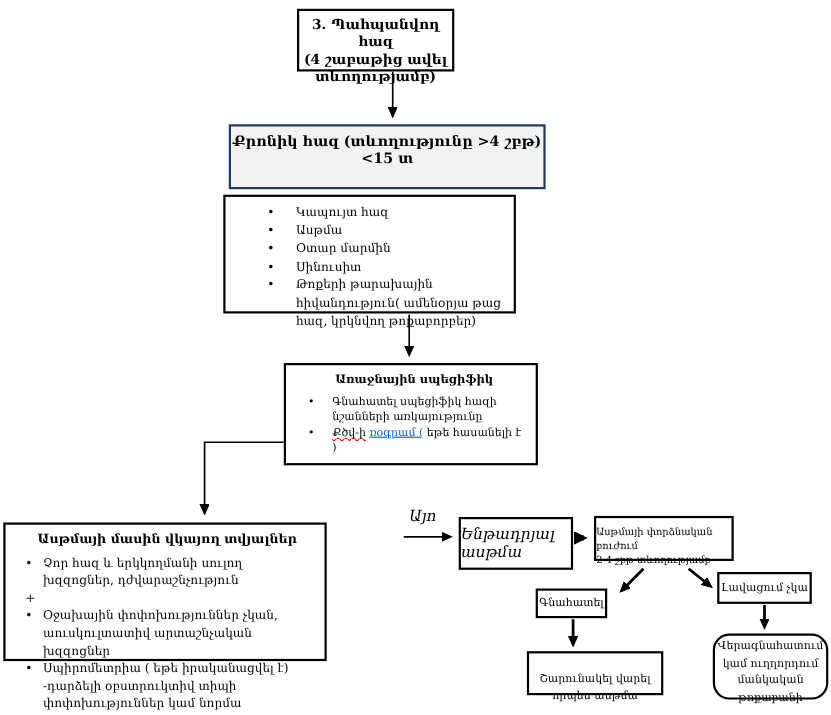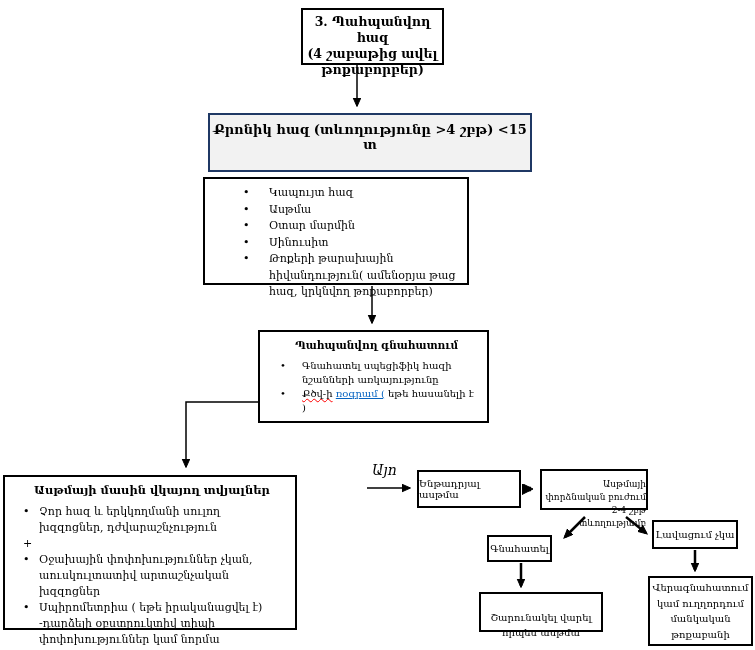--- a/index.html
+++ b/index.html
@@ -5,40 +5,40 @@
   * { margin:0; padding:0; box-sizing:border-box; }
   body { background:#ffffff; font-family:"DejaVu Serif","DejaVu Sans",serif; color:#000; }
   .canvas { position:relative; width:755px; height:650px; background:#fff; overflow:hidden; }
   svg.arrows { position:absolute; left:0; top:0; width:755px; height:650px; pointer-events:none; }
   svg.arrows line, svg.arrows path { stroke:#000; }
   .node { position:absolute; border:2px solid #000; background:#fff; }
   .center { text-align:center; }
   .bold { font-weight:bold; }
 
   
-  .n-step3 { left:301px; top:8px; width:143px; height:57px; font-size:12.5px; font-weight:bold; line-height:16px; text-align:center; padding-top:4px; }
+  .n-step3 { left:270px; top:8px; width:143px; height:57px; font-size:12.5px; font-weight:bold; line-height:16px; text-align:center; padding-top:4px; }
   
-  .n-chronic { left:208px; top:113px; width:324px; height:59px; border-color:#1F3864; background:#F2F2F2; font-weight:bold; font-size:13px; text-align:center; padding-top:7px; }
+  .n-chronic { left:208px; top:113px; width:288px; height:59px; border-color:#1F3864; background:#F2F2F2; font-weight:bold; font-size:13px; text-align:center; padding-top:7px; }
   
   .n-causes { left:203px; top:177px; width:266px; height:108px; font-size:11px; line-height:16.5px; padding:6px 8px 0 30px; }
   
   .n-primary { left:258px; top:330px; width:231px; height:93px; font-size:10px; line-height:14px; padding:6px 8px 0 14px; }
   .n-primary .title { font-size:10.5px; margin-bottom:7px; }
   
-  .n-asthma { left:3px; top:475px; width:294px; height:155px; font-size:11px; line-height:16px; padding:5px 8px 0 12px; }
+  .n-asthma { left:3px; top:475px; width:294px; height:126px; font-size:11px; line-height:16px; padding:5px 8px 0 12px; }
   .n-asthma .title { font-size:11.5px; margin-bottom:6px; }
   
   .lbl-yes { position:absolute; left:372px; top:462px; font-size:14px;font-style:italic; }
   
-  .n-presumed { left:417px; top:470px; width:104px; height:38px; font-size:10px; display:flex; align-items:center; justify-content:center; }
-  .n-trial { left:540px; top:469px; width:108px; height:41px; font-size:9px; line-height:13px; text-align:right; padding-top:7px; }
+  .n-presumed { left:417px; top:470px; width:104px; height:48px; font-size:14px; display:flex; align-items:center; justify-content:center;font-style:italic; }
+  .n-trial { left:540px; top:469px; width:127px; height:41px; font-size:9px; line-height:13px; text-align:left; padding-top:7px; }
   .n-improve { left:487px; top:535px; width:65px; height:27px; font-size:10px; display:flex; align-items:center; justify-content:center; }
   .n-noimprove { left:652px; top:520px; width:86px; height:29px; font-size:10px; display:flex; align-items:center; justify-content:center;text-align:right; }
   .n-continue { left:479px; top:592px; width:124px; height:40px; font-size:10px; line-height:15px; text-align:center; padding-top:16px; }
-  .n-refer { left:648px; top:576px; width:105px; height:70px; font-size:10px; line-height:15.5px; text-align:center; padding-top:2px; }
+  .n-refer { left:648px; top:576px; width:105px; height:60px; font-size:10px; line-height:15.5px; text-align:center; padding-top:2px;border-radius:15px; }
 
   
   .b-row { display:flex;justify-content:flex-end; }
   .b-row::before { content:"\2022"; flex:0 0 22px; text-align:left; padding-left:6px; }
   .n-causes .b-row::before { flex:0 0 26px; padding-left:8px; }
   .m-row { display:flex; }
   .m-row .mk { flex:0 0 22px; padding-left:6px; }
   .tx { flex:1 1 auto; }
   .u { }
   .squiggle { text-decoration:underline wavy #FF0000; text-decoration-skip-ink:none; }
@@ -65,21 +65,21 @@
     <line x1="524" y1="489" x2="531" y2="489" stroke-width="4.5" marker-end="url(#ah2)"></line>
     <line x1="585" y1="517" x2="565" y2="537" stroke-width="2.5" marker-end="url(#ah)"></line>
     <line x1="626" y1="517" x2="646" y2="533" stroke-width="2.5" marker-end="url(#ah)"></line>
     <line x1="521" y1="563" x2="521" y2="586" stroke-width="2.5" marker-end="url(#ah)"></line>
     <line x1="695" y1="550" x2="695" y2="570" stroke-width="2.5" marker-end="url(#ah)"></line>
   </svg>
 
   <div class="node n-step3">
     <div>3. Պահպանվող հազ</div>
     <div>(4 շաբաթից ավել</div>
-    <div>թոքաբորբեր)</div>
+    <div>տևողությամբ)</div>
   </div>
 
   <div class="node n-chronic">
     <div>Քրոնիկ հազ (տևողությունը &gt;4 շբթ) &lt;15 տ</div>
   </div>
 
   <div class="node n-causes">
     <div class="b-row">
       <span class="tx">Կապույտ հազ</span>
     </div>
@@ -91,21 +91,21 @@
     </div>
     <div class="b-row">
       <span class="tx">Սինուսիտ</span>
     </div>
     <div class="b-row">
       <span class="tx">Թոքերի թարախային հիվանդություն( ամենօրյա թաց հազ, կրկնվող թոքաբորբեր)</span>
     </div>
   </div>
 
   <div class="node n-primary">
-    <div class="title bold center">Պահպանվող գնահատում</div>
+    <div class="title bold center">Առաջնային սպեցիֆիկ</div>
     <div class="b-row">
       <span class="tx">Գնահատել սպեցիֆիկ հազի նշանների առկայությունը</span>
     </div>
     <div class="b-row">
       <span class="tx"><span class="squiggle">Քծվ-ի</span> <span class="hlink">ռօգրամ (</span><span> եթե հասանելի է )</span></span>
     </div>
   </div>
 
   <div class="node n-asthma">
     <div class="title bold center">Ասթմայի մասին վկայող տվյալներ</div>

